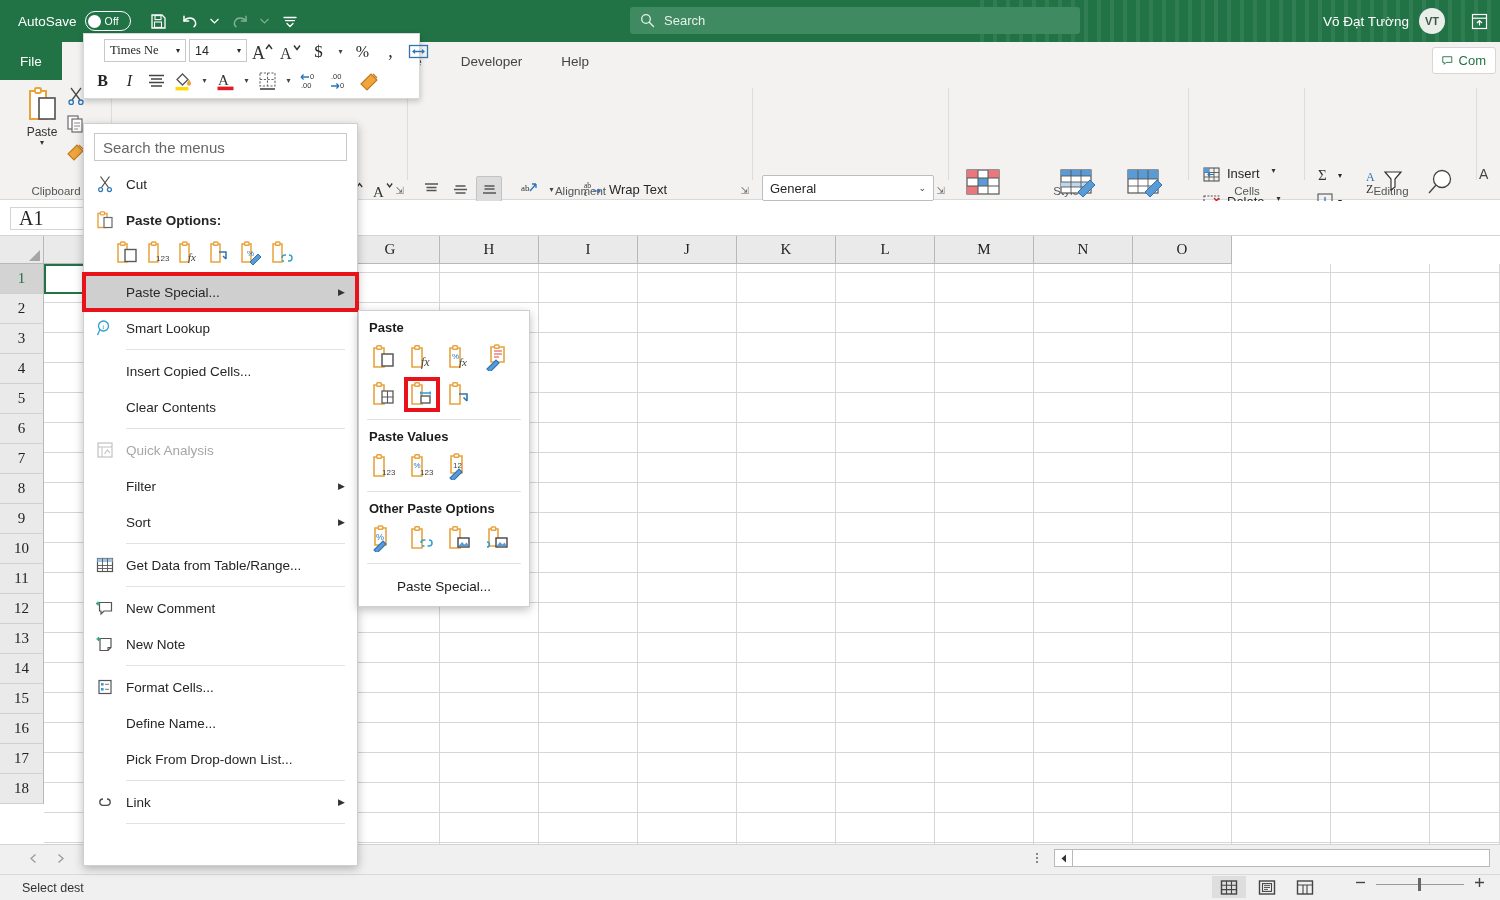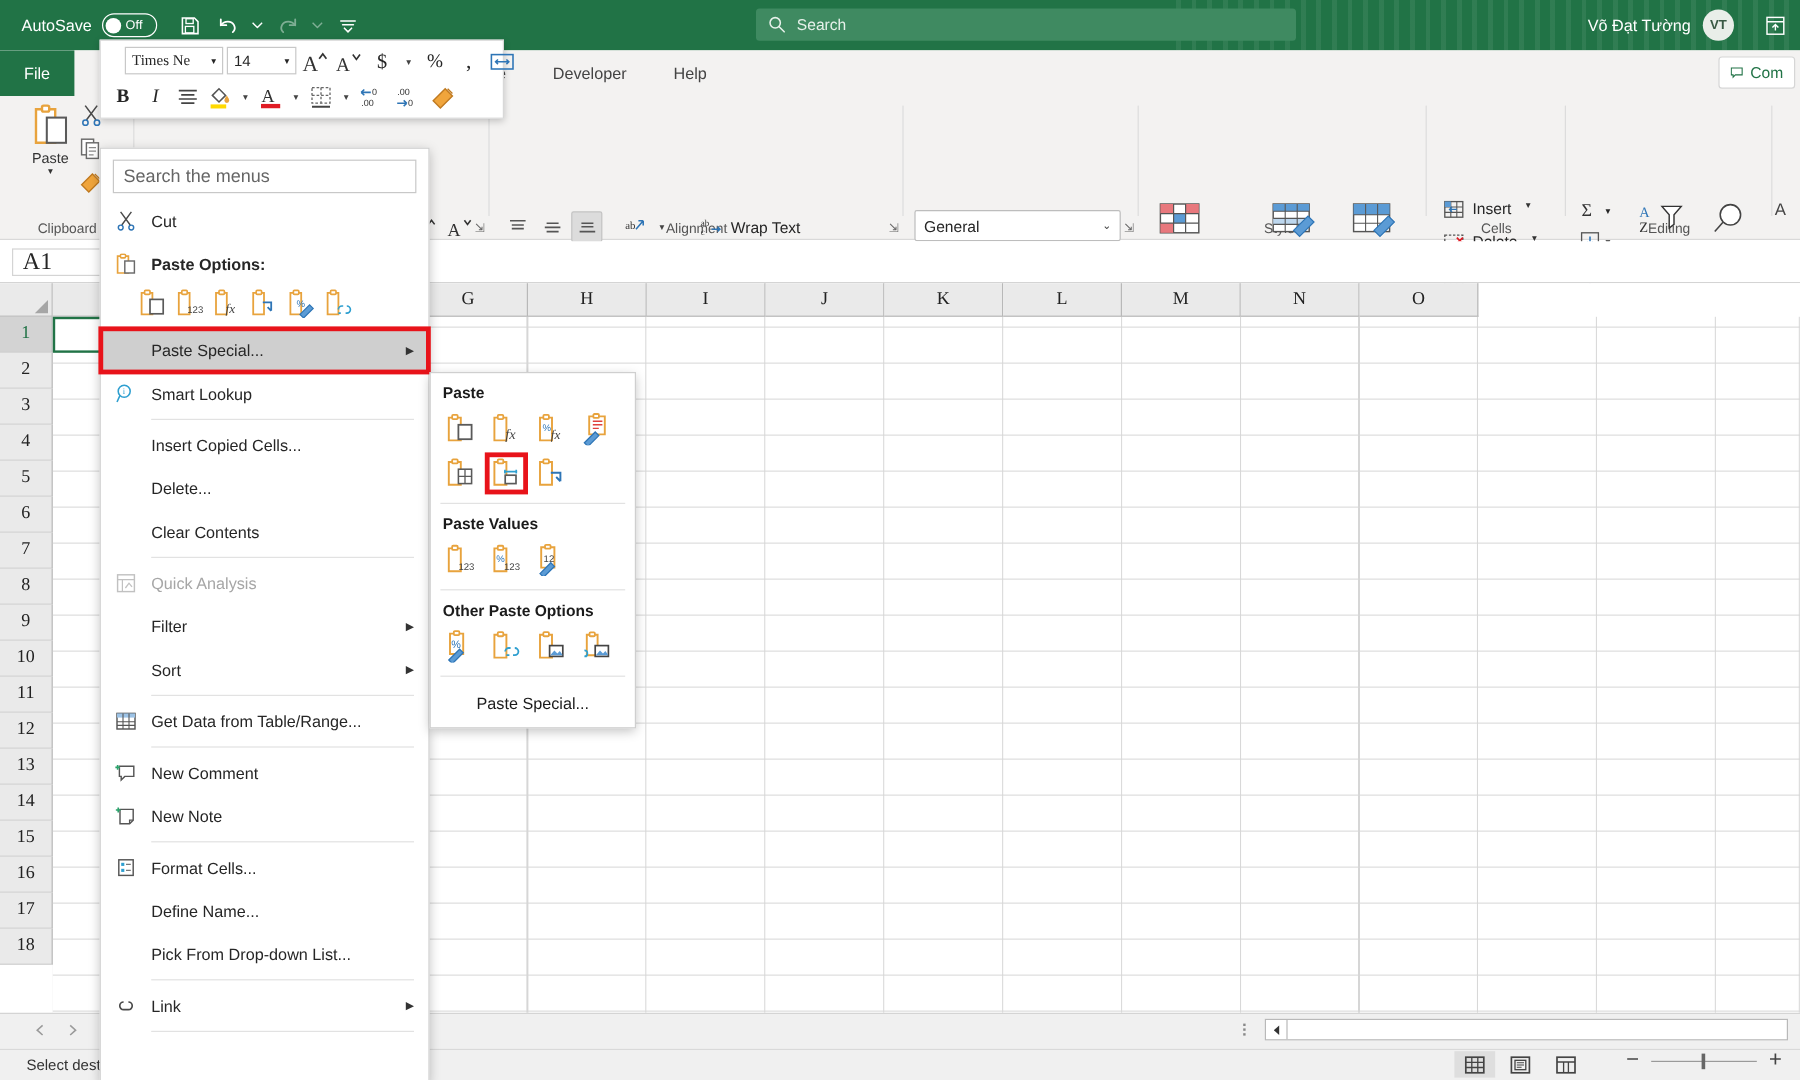--- a/index.html
+++ b/index.html
@@ -1072,24 +1072,20 @@
   </div>
 
   <div class="ctx-sep"></div>
 
   <div class="ctx-item">
     <span class="ci"></span>
     <span class="cl">Insert Copied Cells...</span>
   </div>
   <div class="ctx-item">
     <span class="ci"></span>
-    <span class="cl">Delete...</span>
-  </div>
-  <div class="ctx-item">
-    <span class="ci"></span>
     <span class="cl">Clear Contents</span>
   </div>
 
   <div class="ctx-sep"></div>
 
   <div class="ctx-item disabled">
     <span class="ci">
       <svg width="18" height="18" viewBox="0 0 18 18" opacity="0.45">
           <rect x="2" y="2" width="14" height="14" fill="none" stroke="#777" stroke-width="1.2"></rect>
           <path d="M2 6h14M6 6v10" stroke="#777" stroke-width="1"></path>

